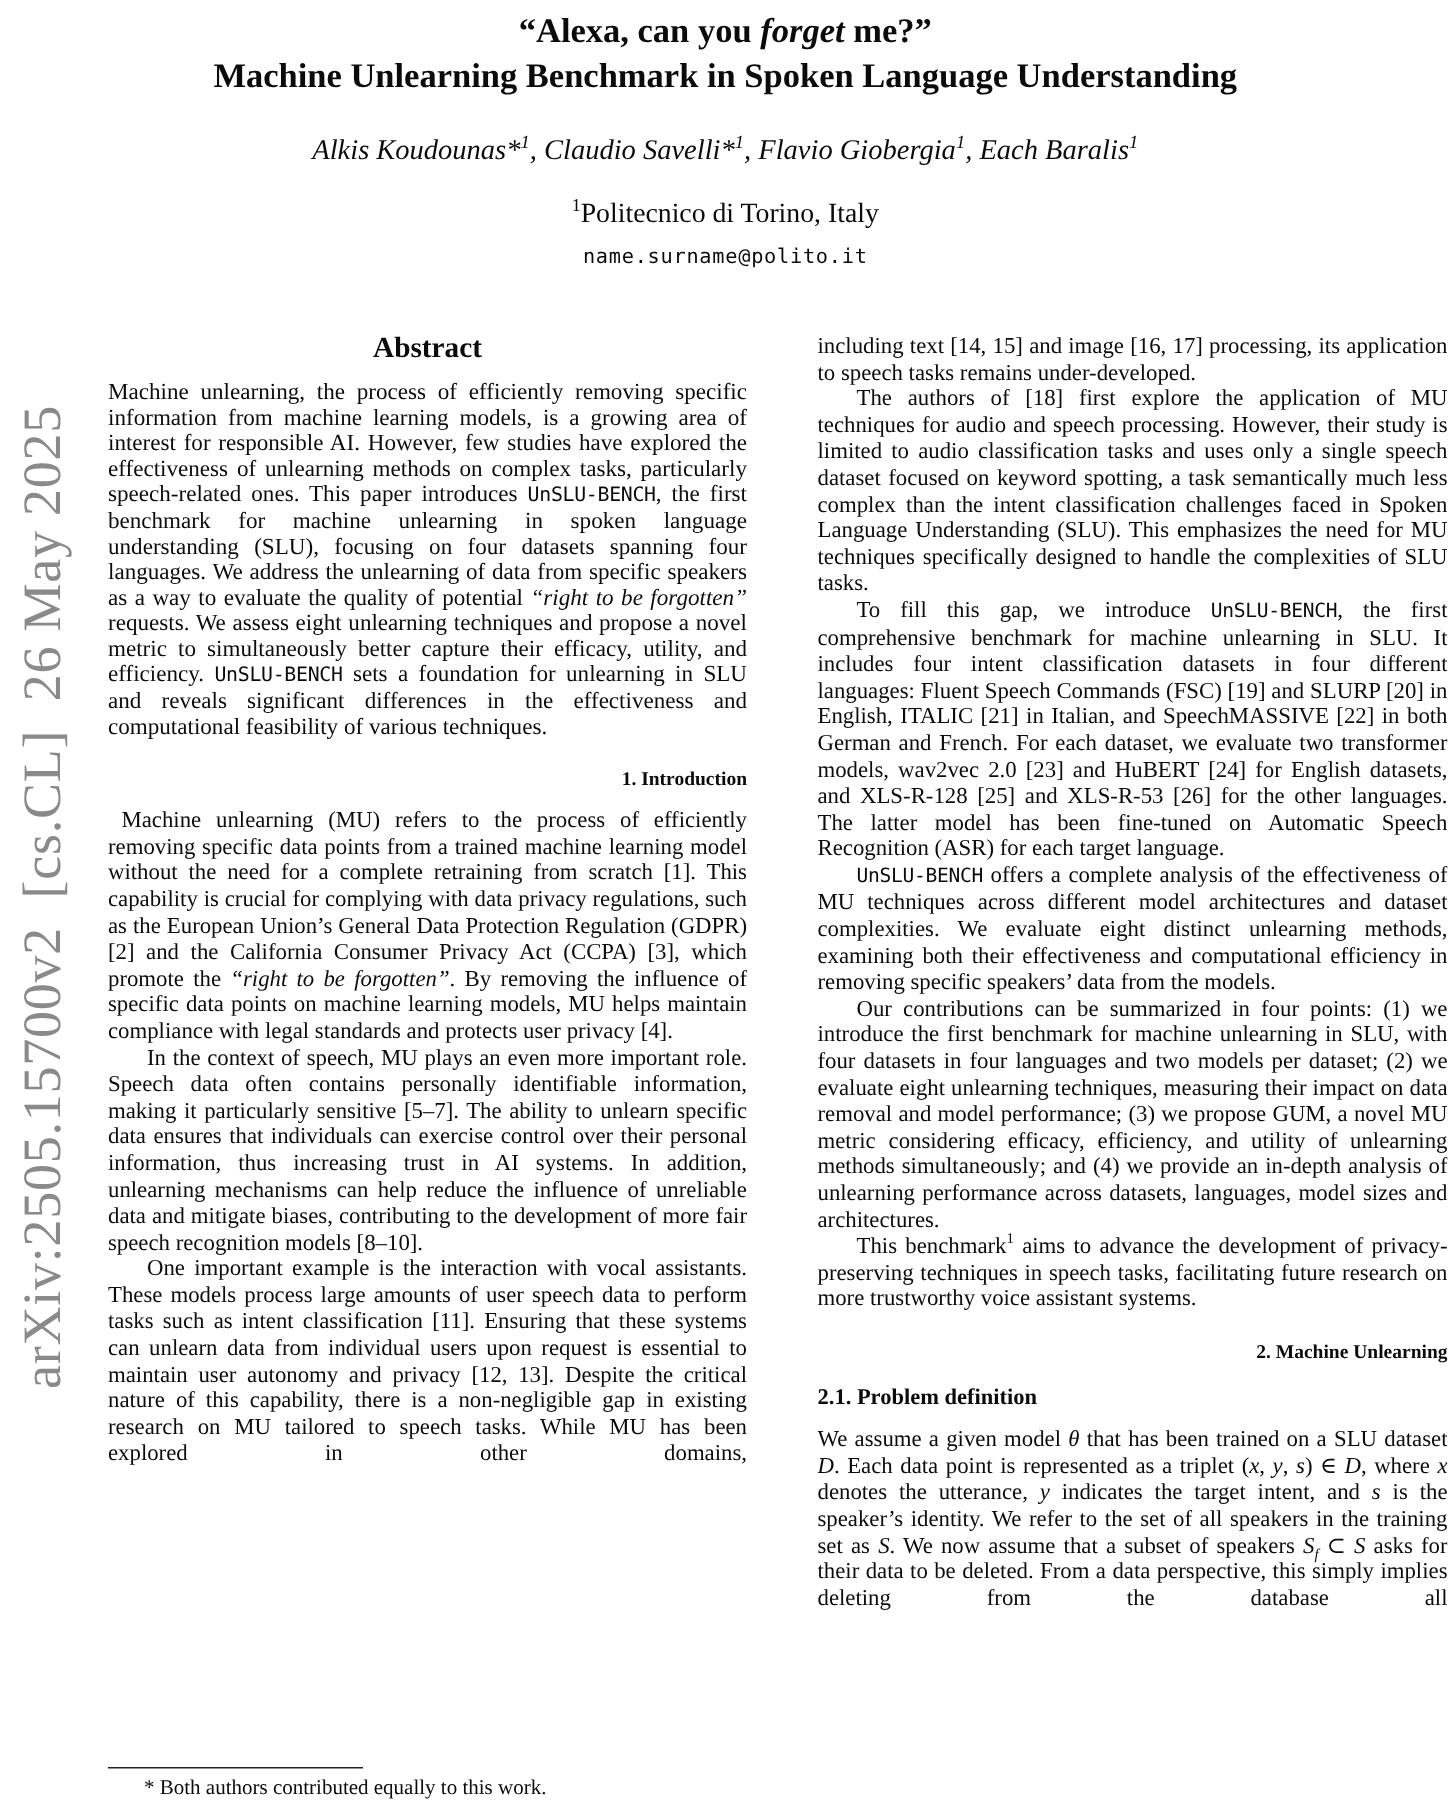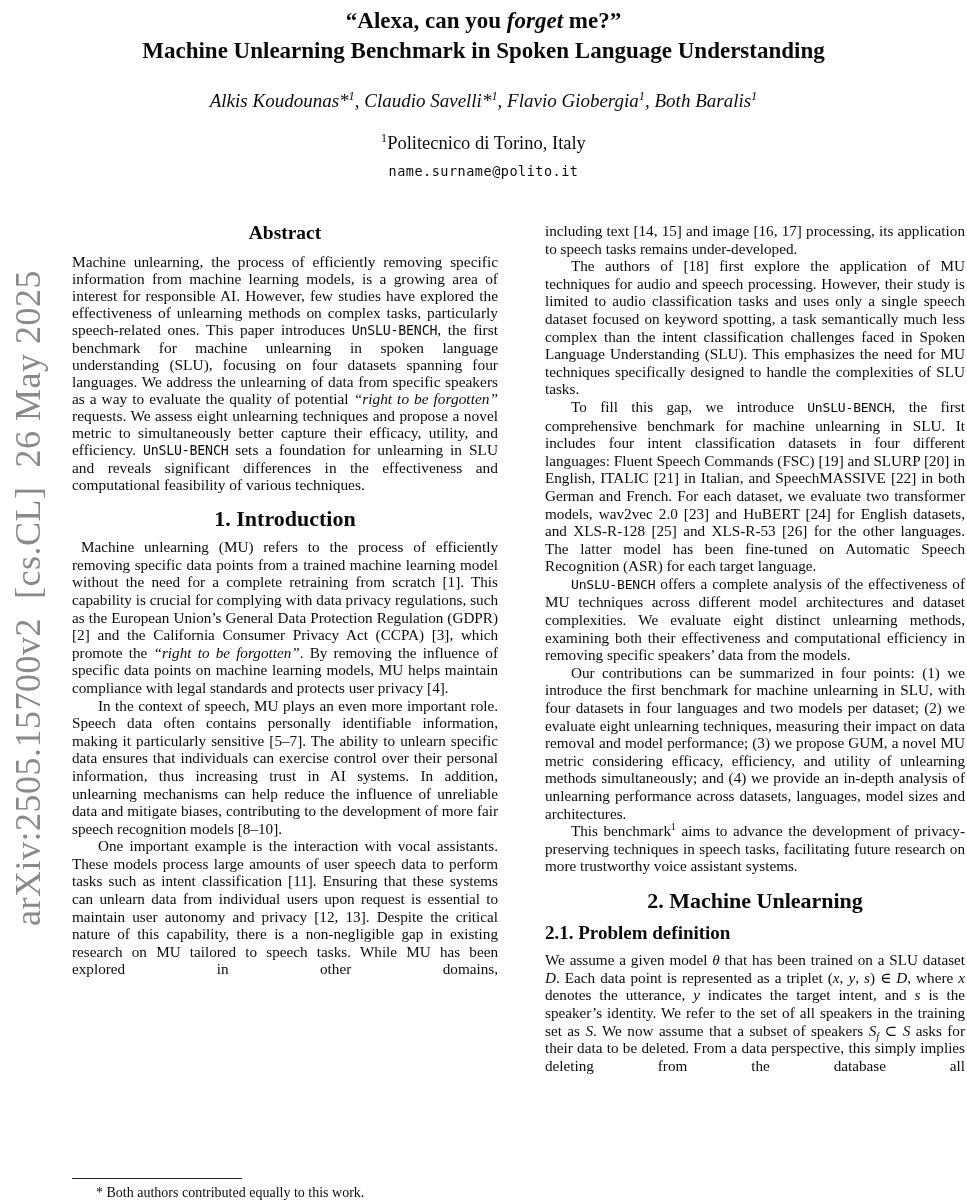--- a/index.html
+++ b/index.html
@@ -79,27 +79,27 @@
   }
 
   .abs-heading {
     margin: 2px 0 11px 0;
     font-size: 19.5px;
     font-weight: bold;
     text-align: center;
   }
   .sec-heading {
     margin: 17px 0 11px 0;
-    font-size: 22px;
+    font-size: 13px;
     font-weight: bold;
-    text-align: center;
+    text-align: right;
   }
   .subsec-heading {
     margin: 14px 0 10px 0;
-    font-size: 19px;
+    font-size: 15px;
     font-weight: bold;
     text-align: left;
   }
 
   p { margin: 0; }
   p.indent { text-indent: 26px; }
   p.indent-sm { text-indent: 9px; }
   p.cont-end { text-align-last: justify; }
 
   
@@ -139,21 +139,21 @@
 
 <div class="page">
 
   <div class="watermark" style="color: rgb(138, 138, 138);">arXiv:2505.15700v2  [cs.CL]  26 May 2025</div>
 
   <header class="header">
     <h1 class="title">
       <span><span>“Alexa, can you </span><span class="seg-i">forget</span><span> me?”</span></span><br>
       <span>Machine Unlearning Benchmark in Spoken Language Understanding</span>
     </h1>
-    <div class="authors"><span>Alkis Koudounas*</span><span class="seg-sup">1</span><span>, Claudio Savelli*</span><span class="seg-sup">1</span><span>, Flavio Giobergia</span><span class="seg-sup">1</span><span>, Both Baralis</span><span class="seg-sup">1</span></div>
+    <div class="authors"><span>Alkis Koudounas*</span><span class="seg-sup">1</span><span>, Claudio Savelli*</span><span class="seg-sup">1</span><span>, Flavio Giobergia</span><span class="seg-sup">1</span><span>, Each Baralis</span><span class="seg-sup">1</span></div>
     <div class="affiliation"><span class="seg-sup">1</span><span>Politecnico di Torino, Italy</span></div>
     <div class="email">name.surname@polito.it</div>
   </header>
 
   <section class="col col-left">
     <div class="abstract-block">
       <h2 class="abs-heading">Abstract</h2>
       <p><span>Machine unlearning, the process of efficiently removing specific information from machine learning models, is a growing area of interest for responsible AI. However, few studies have explored the effectiveness of unlearning methods on complex tasks, particularly speech-related ones. This paper introduces </span><span class="seg-m">UnSLU-BENCH</span><span>, the first benchmark for machine unlearning in spoken language understanding (SLU), focusing on four datasets spanning four languages. We address the unlearning of data from specific speakers as a way to evaluate the quality of potential </span><span class="seg-i">“right to be forgotten”</span><span> requests.  We assess eight unlearning techniques and propose a novel metric to simultaneously better capture their efficacy, utility, and efficiency. </span><span class="seg-m">UnSLU-BENCH</span><span> sets a foundation for unlearning in SLU and reveals significant differences in the effectiveness and computational feasibility of various techniques.</span></p>
     </div>
 

